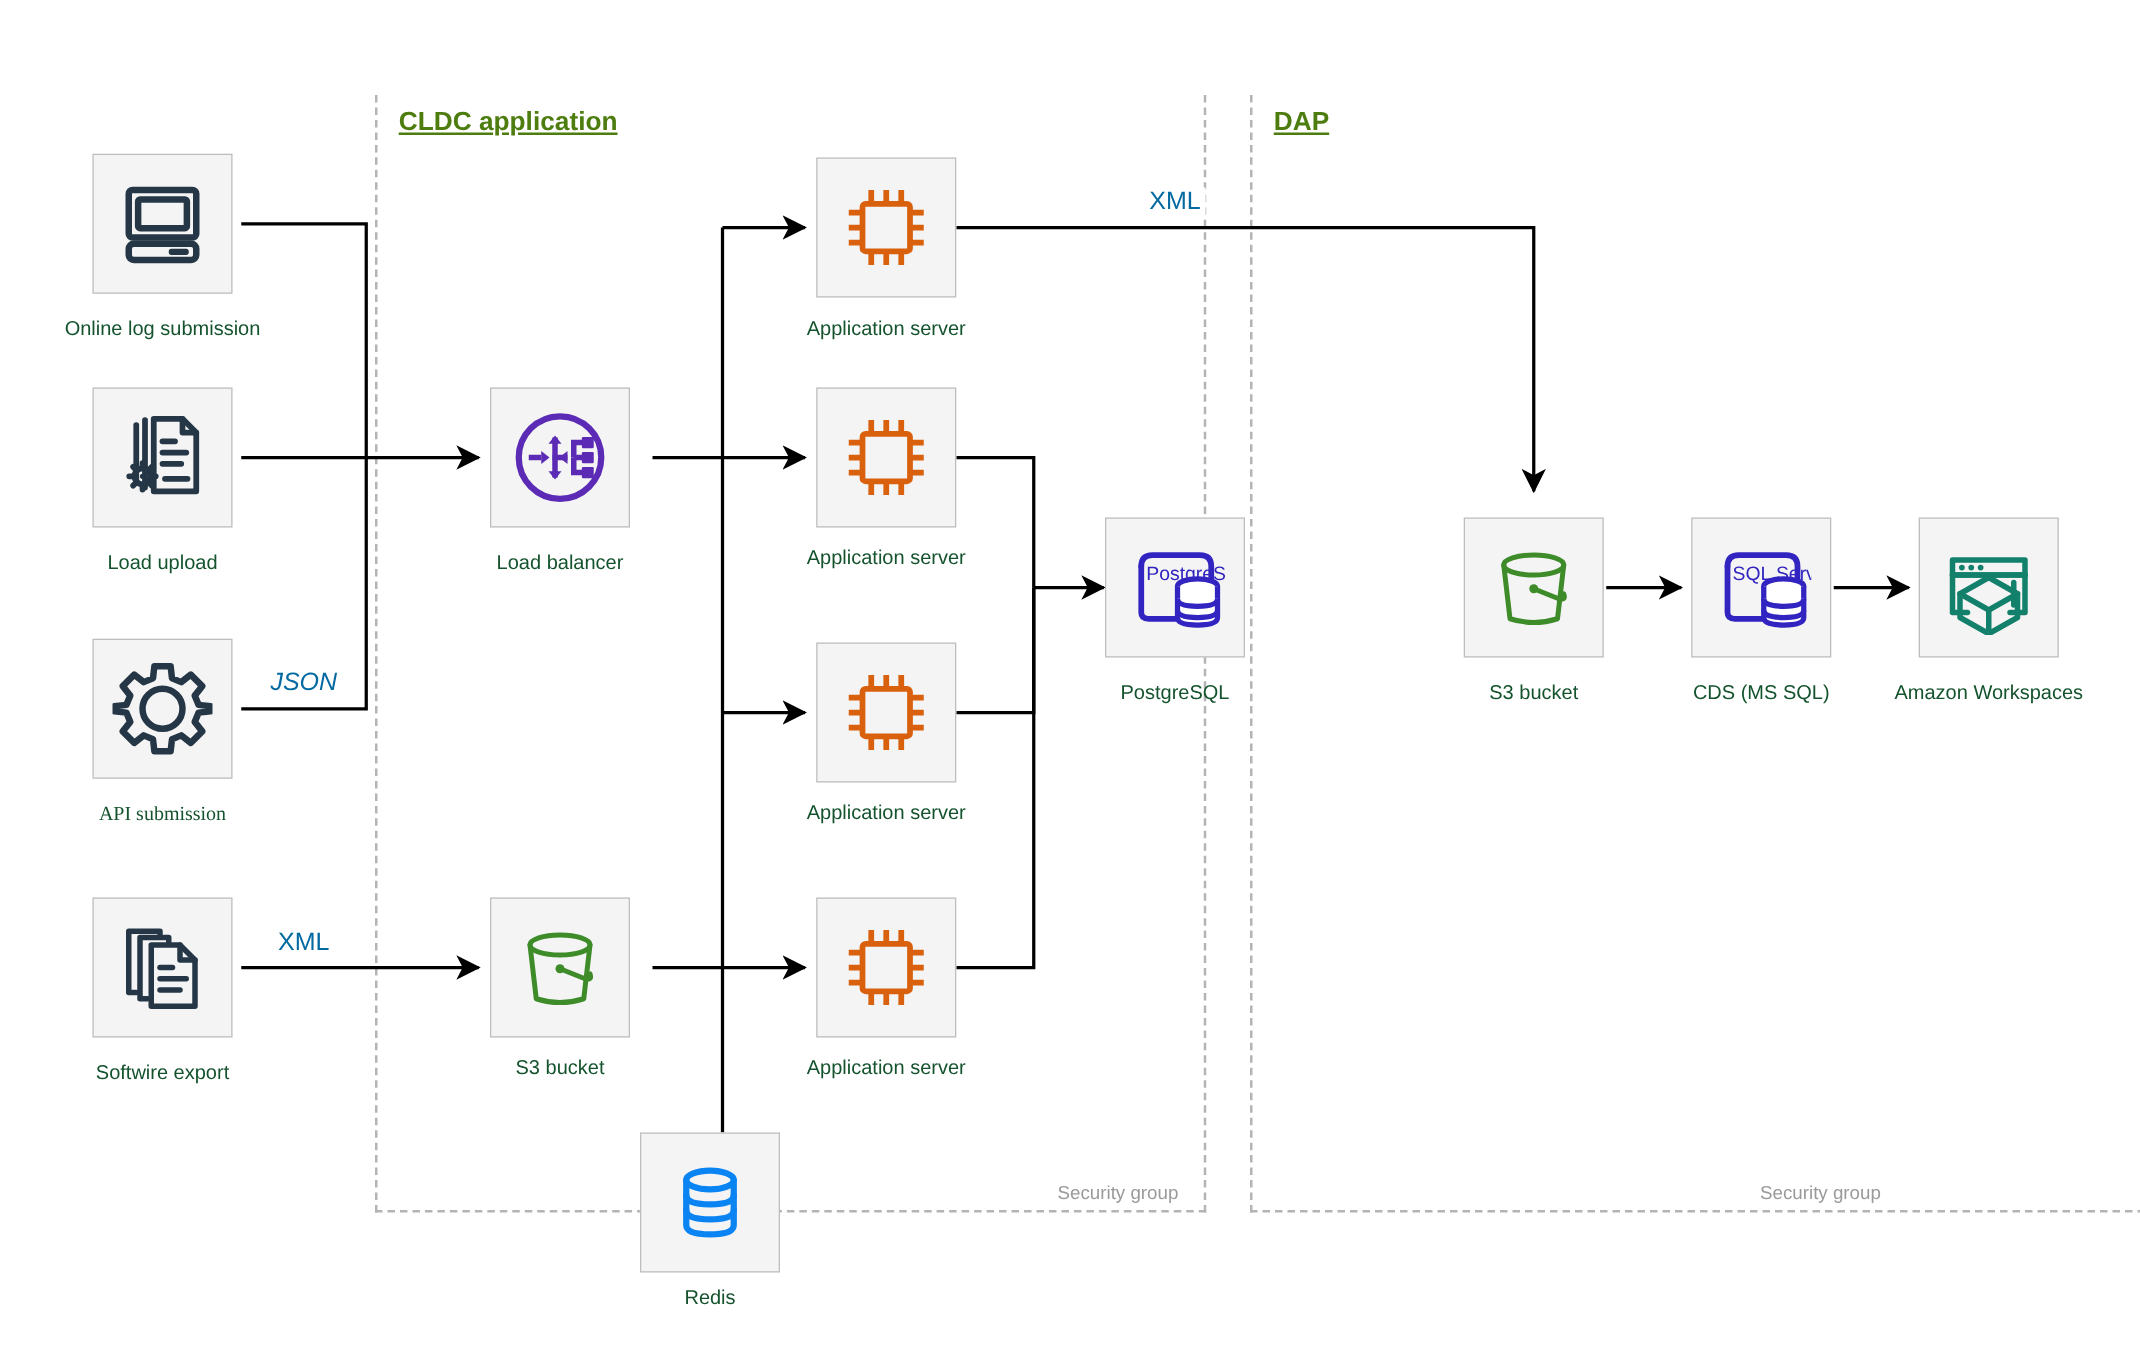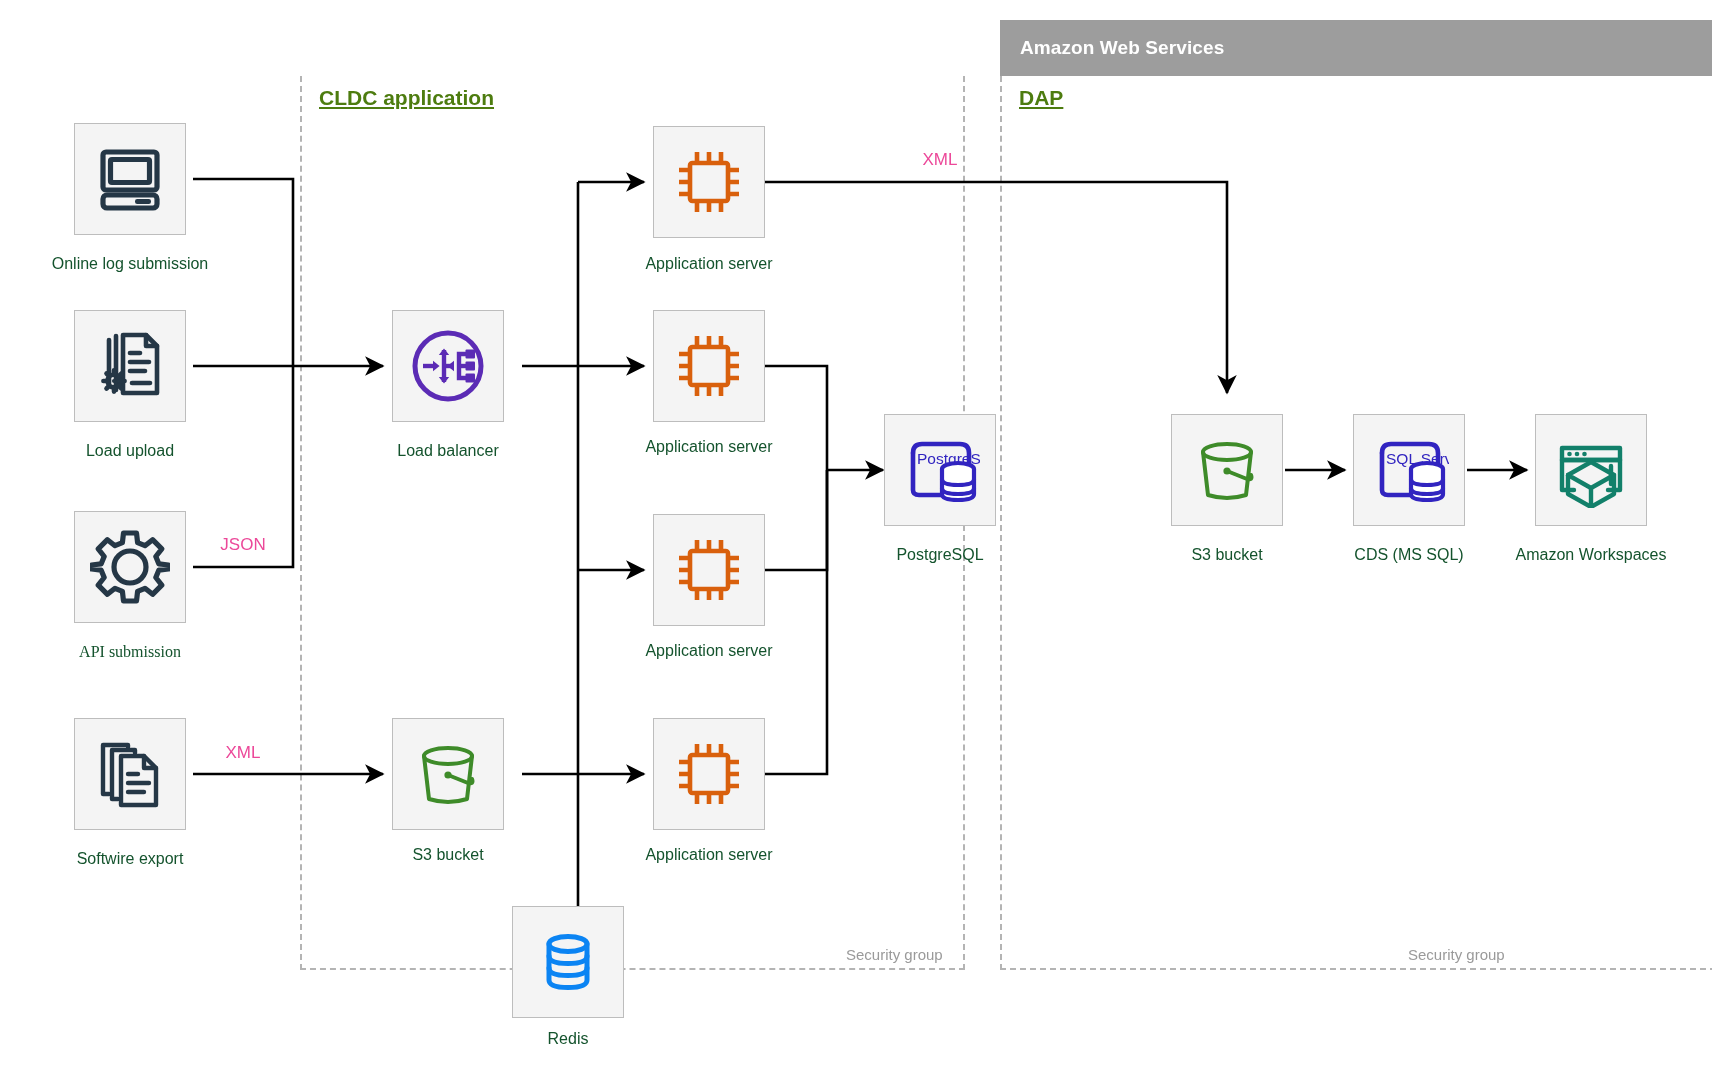--- a/index.html
+++ b/index.html
@@ -69,40 +69,37 @@
   }
   
   #wires{
     position:absolute;
     left:0;top:0;
     width:1712px;height:1082px;
     pointer-events:none;
   }
   .edge-label{
     position:absolute;
-    font-size:17px;
-    color:#ec4899;
+    font-size:20px;
+    color:#0369a1;
     white-space:nowrap;
     transform:translateX(-50%);
     background:#ffffff;
     padding:0 4px;
   }
 </style>
 </head>
 <body>
 
 <div id="stage">
 
   <div class="dashed-box" style="left:300px;top:76px;width:665px;height:894px;"></div>
   <div class="sub-label" style="left:319px;top:86px;">CLDC application</div>
   <div class="sec-group" style="left:846px;top:946px;">Security group</div>
 
-  <div class="group-header" style="left:1000px;top:20px;width:712px;height:56px;">
-    <span>Amazon Web Services</span>
-  </div>
   <div class="dashed-box" style="left:1000px;top:76px;width:726px;height:894px;"></div>
   <div class="sub-label" style="left:1019px;top:86px;">DAP</div>
   <div class="sec-group" style="left:1408px;top:946px;">Security group</div>
 
   <svg id="wires" viewBox="0 0 1712 1082" xmlns="http://www.w3.org/2000/svg">
     <defs>
       <marker id="arw" viewBox="0 0 10 10" refX="9.2" refY="5" markerWidth="7.5" markerHeight="7.5" orient="auto-start-reverse">
         <path d="M 0 0 L 10 5 L 0 10 L 2.6 5 z" fill="#000"></path>
       </marker>
     </defs>
@@ -133,21 +130,21 @@
       <path d="M 765 774 L 827 774 L 827 470"></path>
       <path d="M 827 470 L 883 470" marker-end="url(#arw)"></path>
 
       <path d="M 765 182 L 1227 182 L 1227 393" marker-end="url(#arw)"></path>
 
       <path d="M 1285 470 L 1345 470" marker-end="url(#arw)"></path>
       <path d="M 1467 470 L 1527 470" marker-end="url(#arw)"></path>
     </g>
   </svg>
 
-  <div class="edge-label" style="left:243px;top:535px;">JSON</div>
+  <div class="edge-label" style="left:243px;top:535px;font-style:italic;">JSON</div>
   <div class="edge-label" style="left:243px;top:743px;">XML</div>
   <div class="edge-label" style="left:940px;top:150px;">XML</div>
 
   <div class="node" style="left:74px;top:123px;">
     <span>
       <svg width="76" height="76" viewBox="0 0 76 76">
         <g fill="none" stroke="#253746" stroke-width="5.2" stroke-linejoin="round" stroke-linecap="round">
           <rect x="11" y="11" width="54" height="38" rx="3"></rect>
           <rect x="18.5" y="18.5" width="39" height="23" rx="1.5"></rect>
           <rect x="11" y="54" width="54" height="13" rx="4"></rect>

